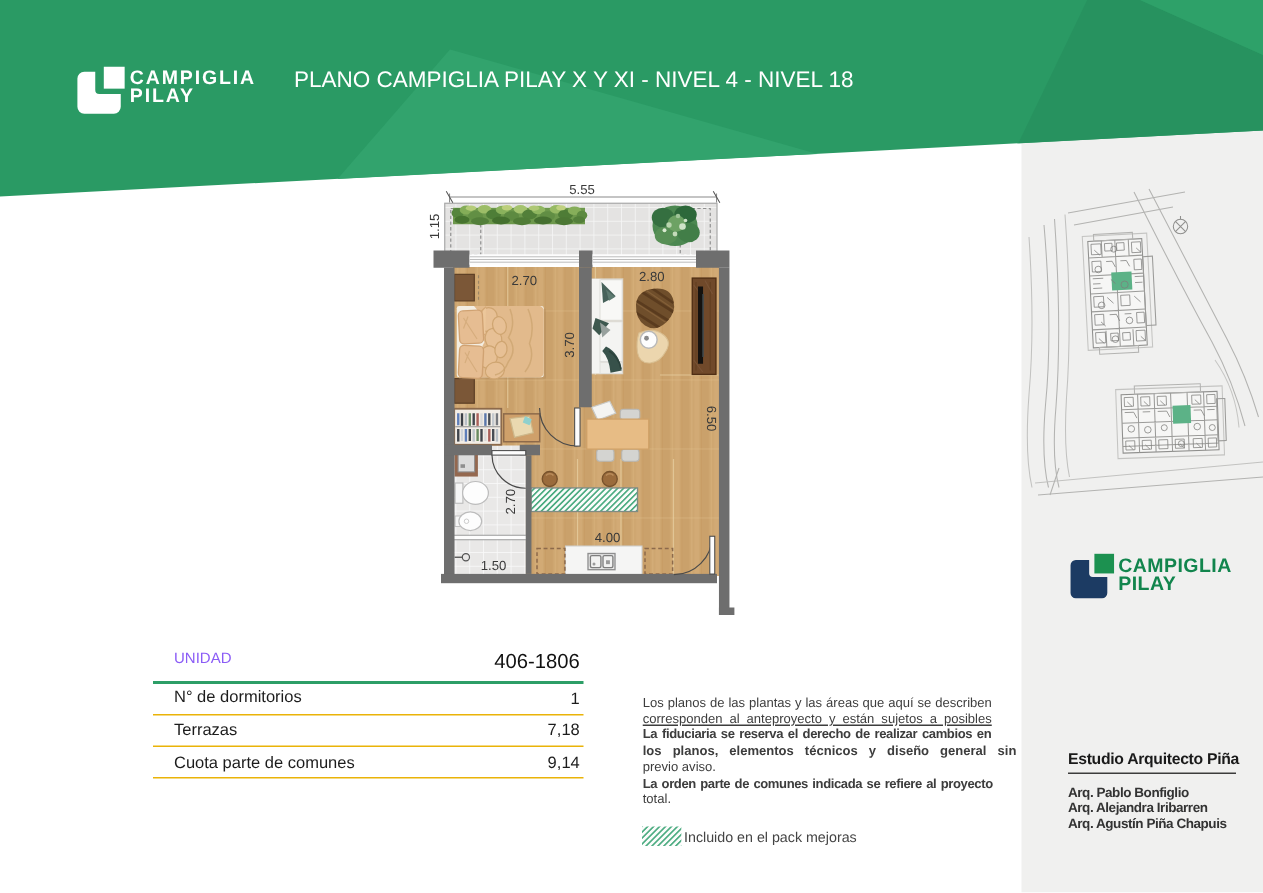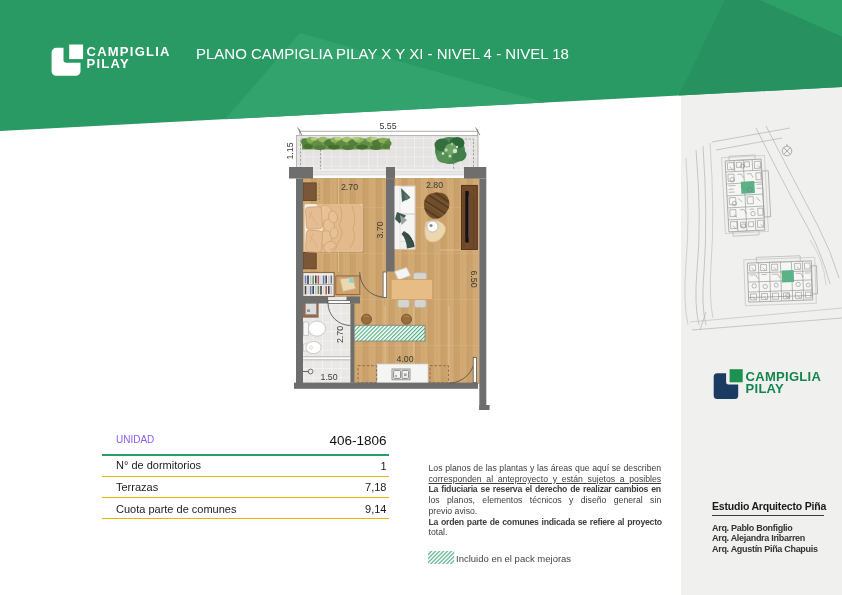--- a/index.html
+++ b/index.html
@@ -369,21 +369,21 @@
 .trow{position:relative;height:20.3px;border-bottom:1px solid #eab308;}
 .trow:first-of-type{height:18px;}
 .tl{position:absolute;left:14px;top:4.5px;font-size:11px;color:#1c1c1c;}
 .tv{position:absolute;right:2px;top:4.5px;font-size:11px;color:#1c1c1c;}
 </style>
 
 <div class="abs" style="left:428.5px;top:451px;width:240px;font-size:8.7px;line-height:10.7px;color:#3d3d3d;white-space:nowrap;margin-top:12px;">
   <div style="word-spacing:0.21px;">Los planos de las plantas y las áreas que aquí se describen</div>
   <div style="word-spacing:2.26px;text-decoration:underline;">corresponden al anteproyecto y están sujetos a posibles</div>
   <div style="font-weight:bold;letter-spacing:-0.25px;word-spacing:0.98px;">La fiduciaria se reserva el derecho de realizar cambios en</div>
-  <div style="word-spacing:4.96px;">los planos, elementos técnicos y diseño general sin</div>
+  <div style="word-spacing:4.96px;font-weight:bold;">los planos, elementos técnicos y diseño general sin</div>
   <div>previo aviso.</div>
   <div style="font-weight:bold;letter-spacing:-0.25px;word-spacing:0.74px;">La orden parte de comunes indicada se refiere al proyecto</div>
   <div>total.</div>
 </div>
 
 <div class="abs" style="left:456px;top:552.5px;font-size:9.5px;color:#444;">Incluido en el pack mejoras</div>
 
 <div class="abs" style="left:712px;top:500px;width:112px;white-space:nowrap;">
   <div style="font-size:10.5px;font-weight:bold;color:#1a1a1a;letter-spacing:-0.2px;">Estudio Arquitecto Piña</div>
   <div style="border-top:1.2px solid #3c3c3c;margin-top:2.5px;"></div>

